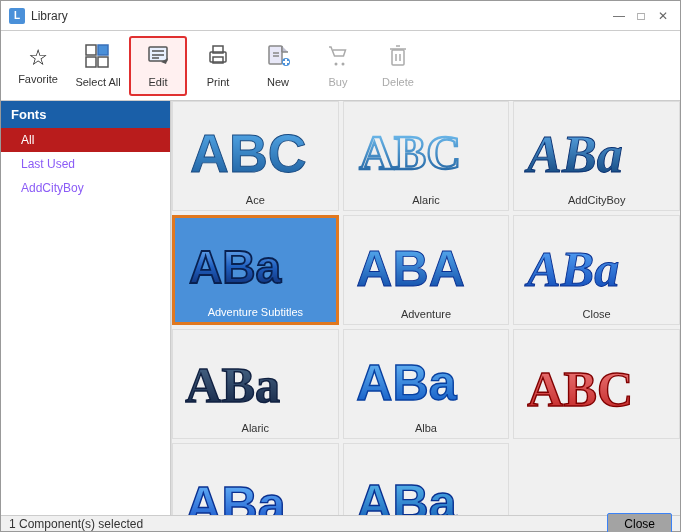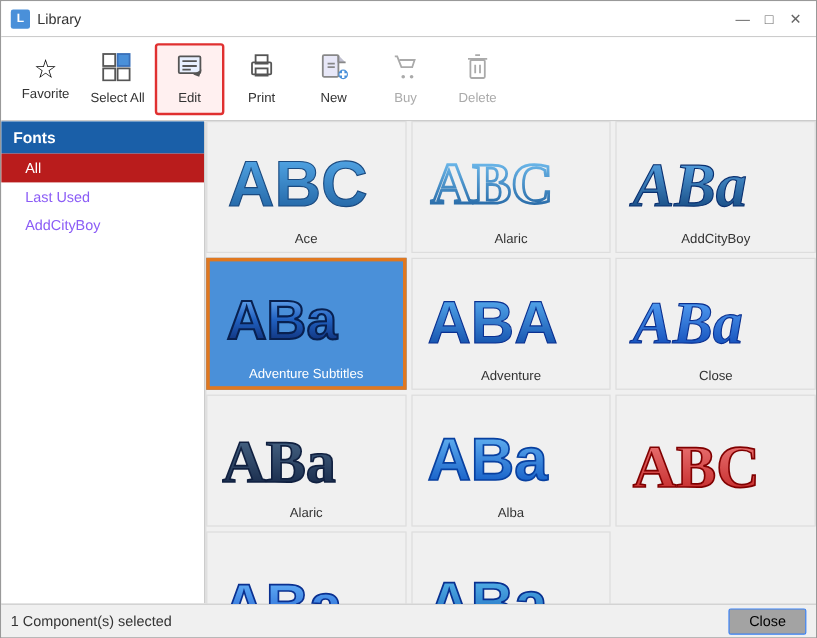--- a/index.html
+++ b/index.html
@@ -167,21 +167,21 @@
       max-width: 160px;
     }
     .font-name {
       font-size: 11px;
       color: #333;
       text-align: center;
       margin-top: 4px;
     }
 
     .status-bar {
-      height: 28px;
+      height: 16px;
       background: #f0f0f0;
       border-top: 1px solid #ccc;
       display: flex;
       align-items: center;
       justify-content: space-between;
       padding: 0 8px;
     }
     .status-text {
       font-size: 12px;
       color: #333;

